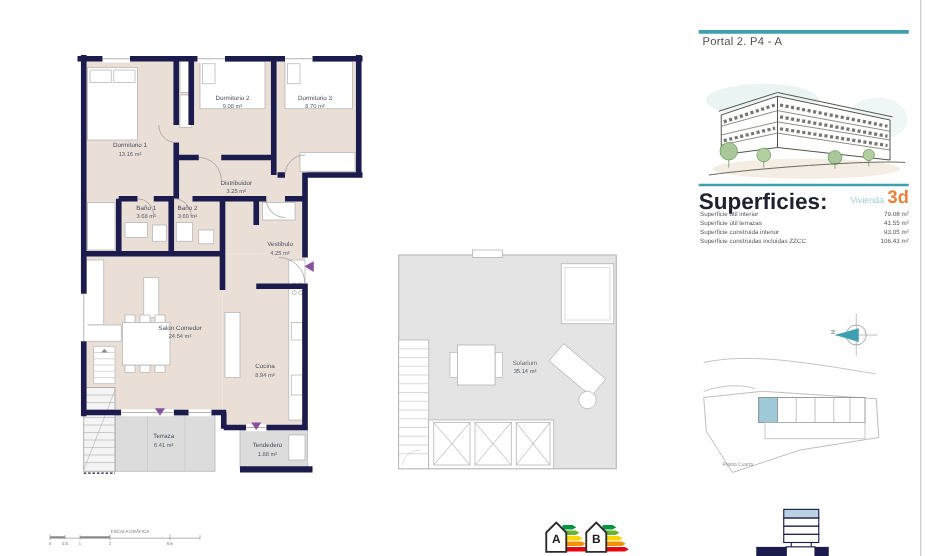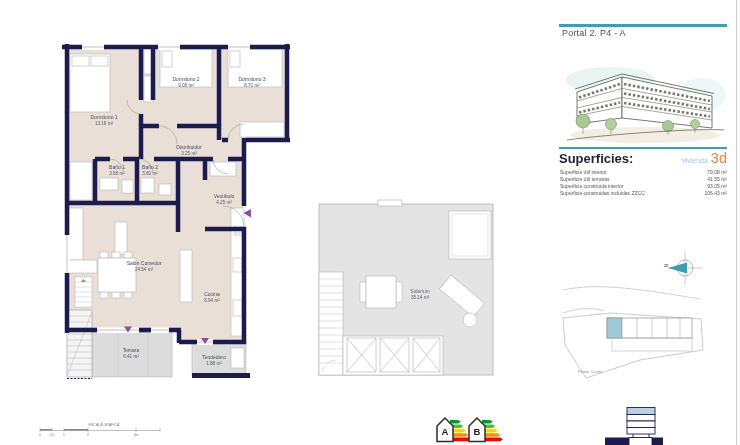--- a/index.html
+++ b/index.html
@@ -10,24 +10,24 @@
   svg{position:absolute;left:0;top:0;}
   .lbl{
     position:absolute;transform:translate(-50%,-50%);
     text-align:center;color:#474b5e;font-size:5px;line-height:1.3;
     white-space:nowrap;
   }
   .lbl .nm{display:block;}
   .lbl .ar{display:block;font-size:4.6px;color:#55596b;}
   .rule{position:absolute;background:#3f9fae;height:2.5px;width:168px;left:559px;}
   .portal-title{position:absolute;left:562px;top:28px;font-size:9px;color:#4f4f4f;letter-spacing:.2px;}
-  .sup-head{position:absolute;left:559px;top:151px;font-size:13px;font-weight:bold;color:#1d2130;text-align:right;}
+  .sup-head{position:absolute;left:559px;top:151px;font-size:18px;font-weight:bold;color:#1d2130;text-align:right;}
   .viv-wrap{position:absolute;right:13px;top:149px;text-align:right;}
   .viv-wrap .viv{font-size:7px;color:#9ccdd4;margin-right:3px;vertical-align:baseline;}
-  .viv-wrap .code{font-size:14.5px;font-weight:normal;color:#e8823d;}
+  .viv-wrap .code{font-size:14.5px;font-weight:bold;color:#e8823d;}
   .srow{position:absolute;left:560px;width:167px;display:flex;justify-content:space-between;font-size:5px;color:#55555c;}
   .caption{position:absolute;font-size:4px;color:#8d8d8d;}
   .north-n{position:absolute;left:665px;top:263px;font-size:4.5px;color:#555;transform:rotate(-90deg);}
   .energy-letter{position:absolute;width:14px;text-align:center;font-size:9.5px;font-weight:bold;color:#1c1c1c;}
   .scale-title{position:absolute;left:104px;top:423px;transform:translateX(-50%);font-size:3.6px;color:#777;}
   .scale-tick{position:absolute;top:432.5px;transform:translateX(-50%);font-size:3.4px;color:#777;}
   .sol-lbl{color:#6b6b6b;}
 </style>
 </head>
 <body>

